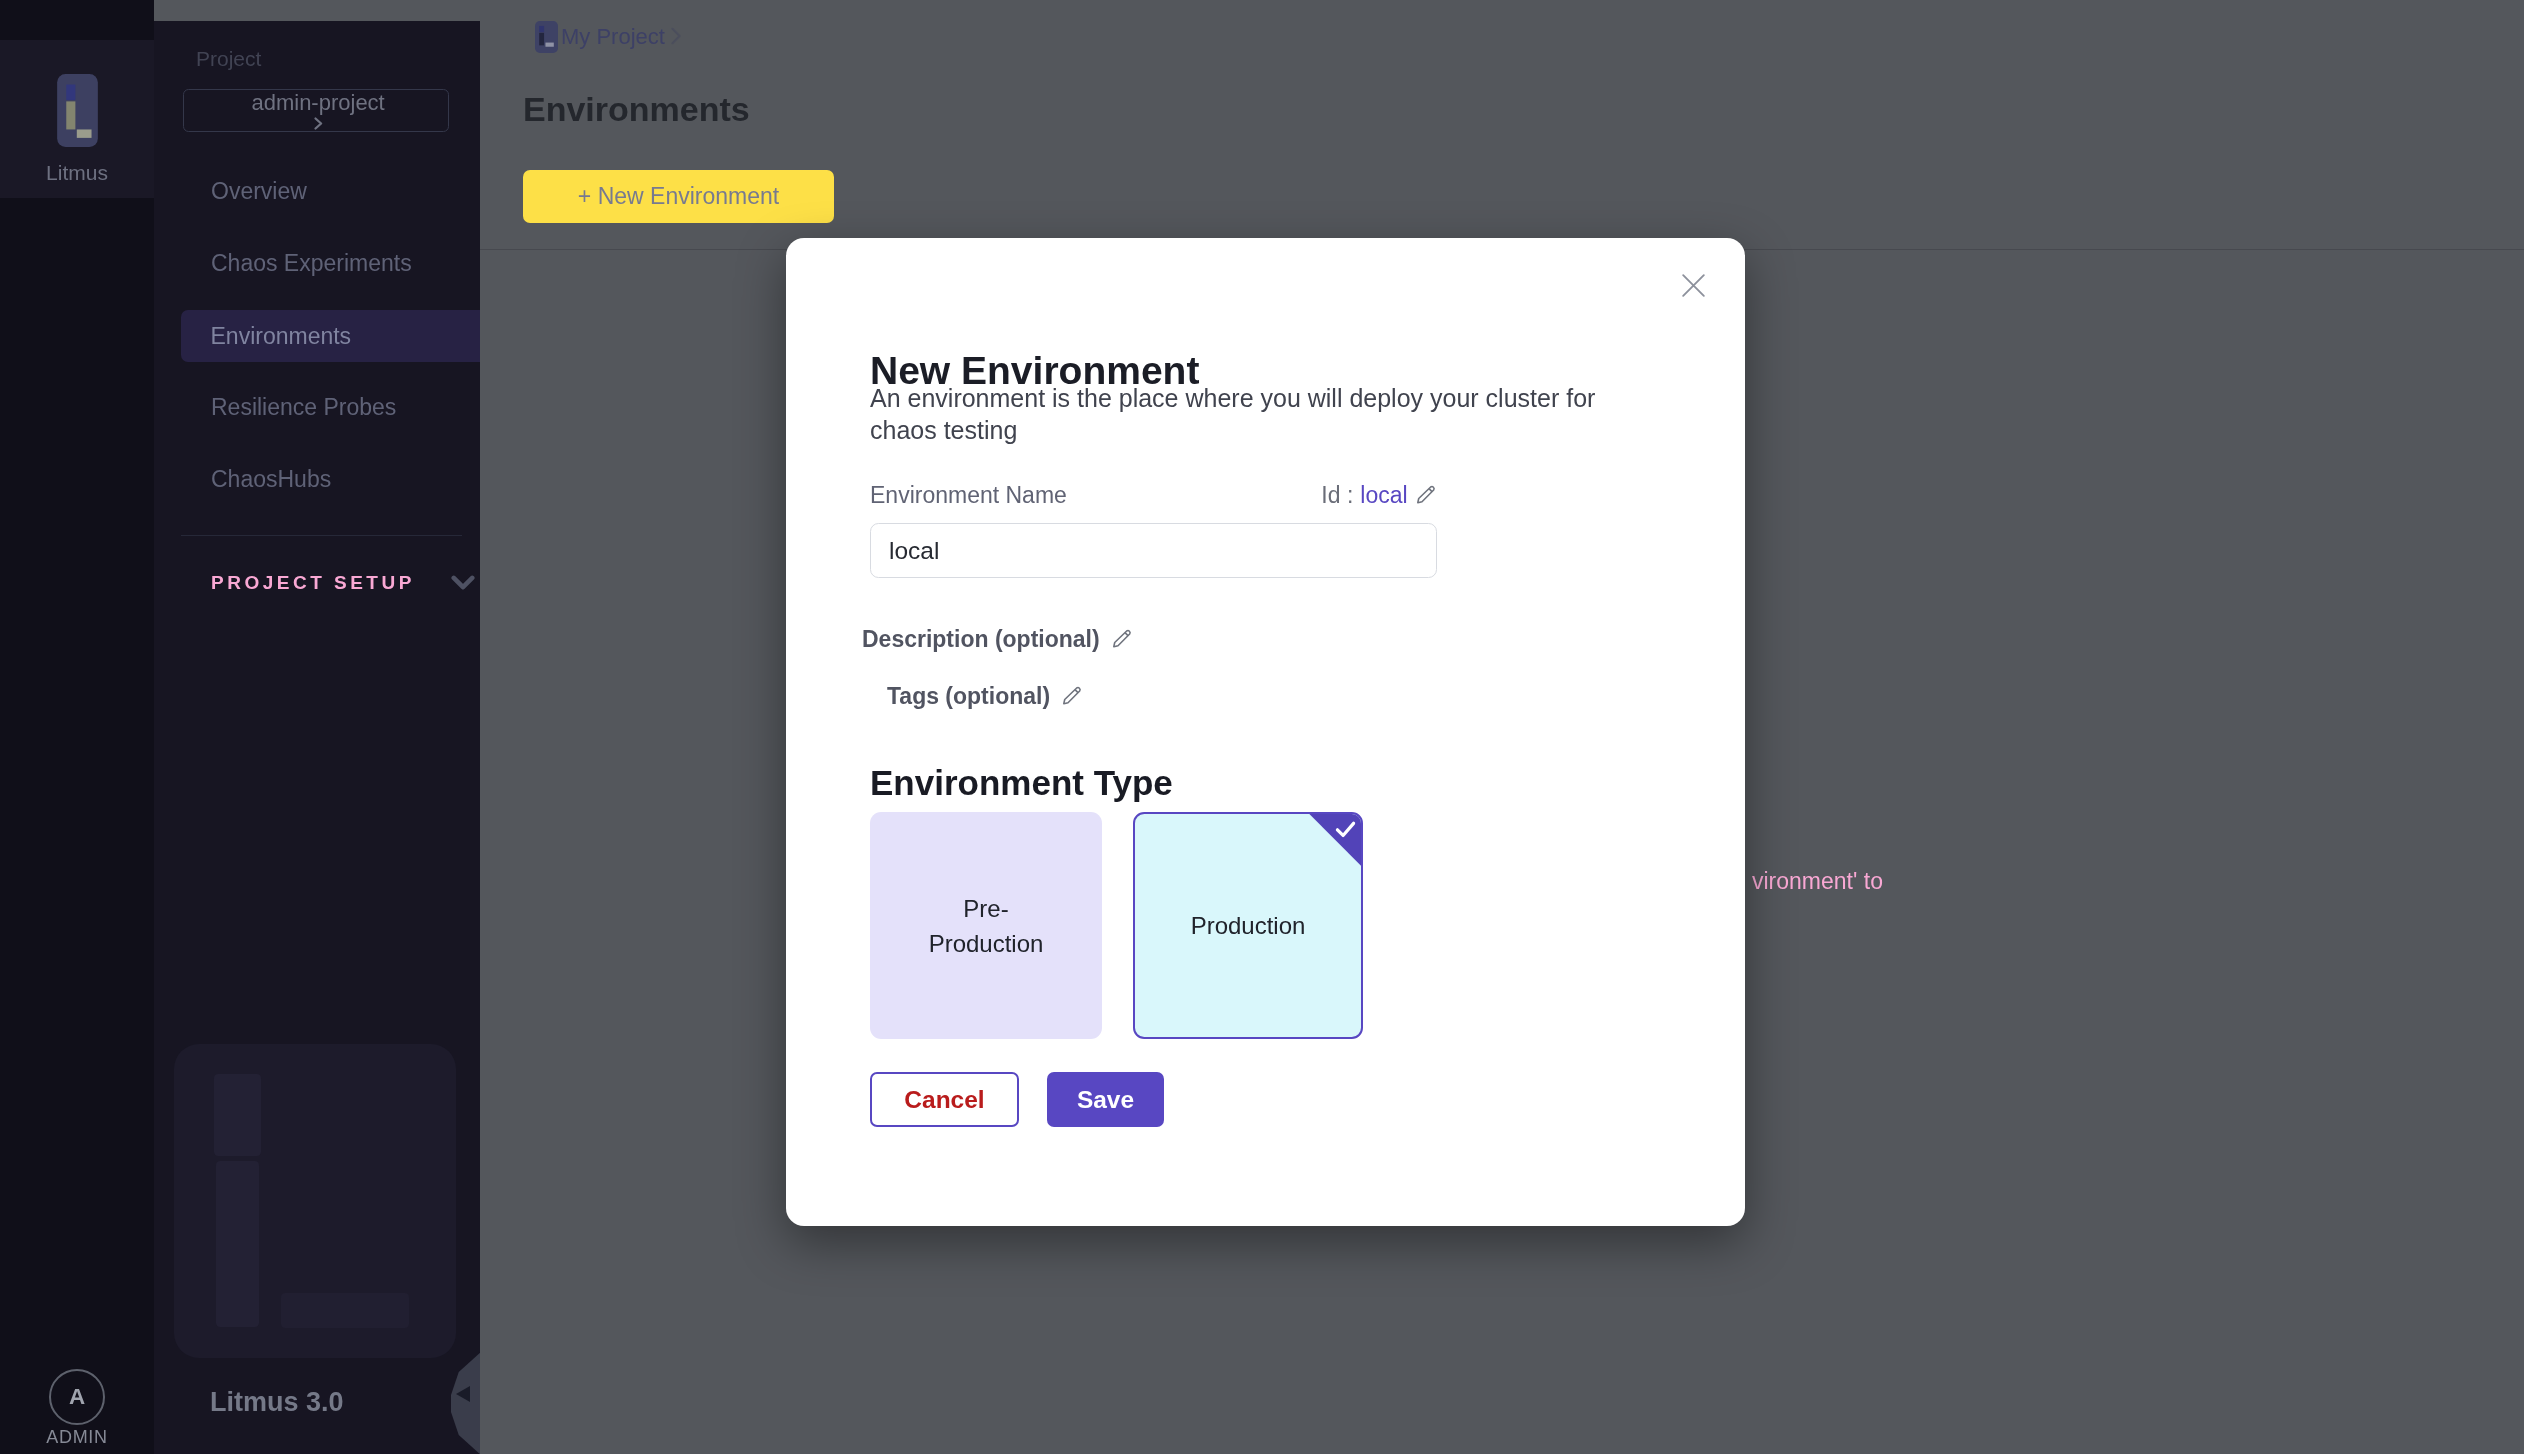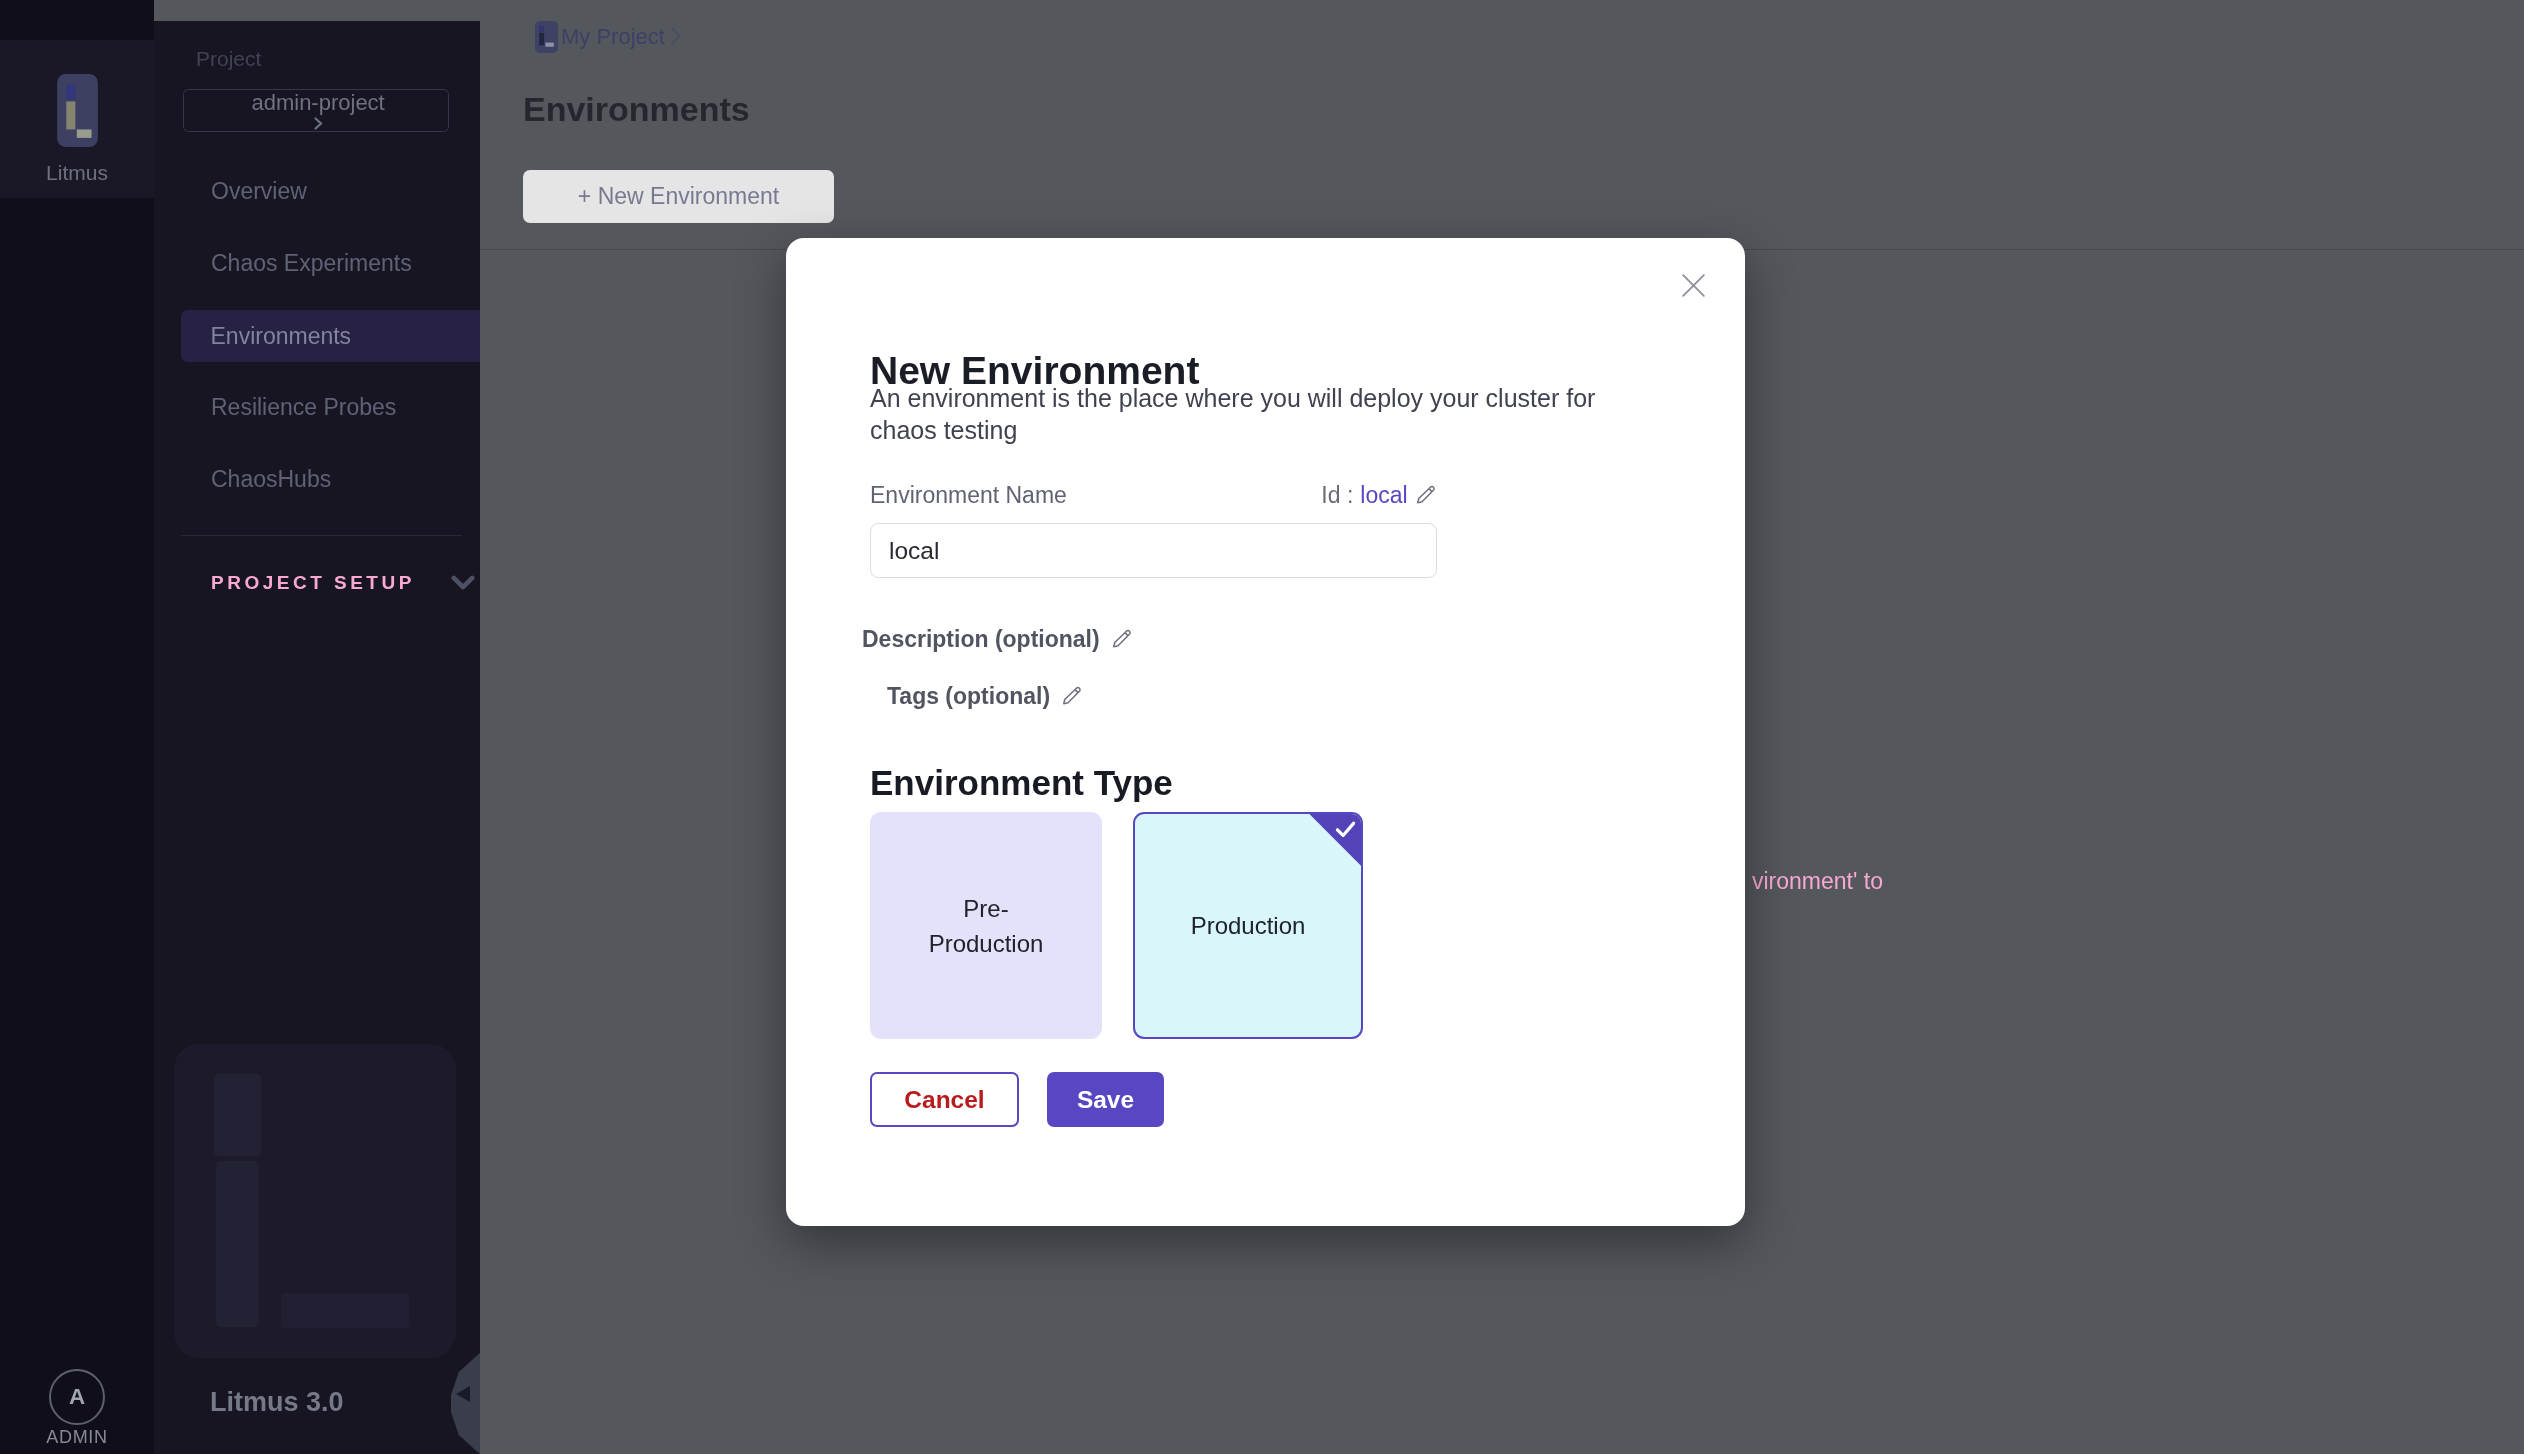--- a/index.html
+++ b/index.html
@@ -37,21 +37,21 @@
          clip-path:polygon(100% 0,25% 20%,0 42%,0 58%,25% 80%,100% 100%);cursor:pointer;}
   .notch-tri{left:456px;top:1386px;width:0;height:0;border-top:8.4px solid transparent;
          border-bottom:8.4px solid transparent;border-right:14px solid #191b28;}
 
   
   .main{left:480px;top:0;width:2044px;height:1455px;background:#54575c;}
   .crumb-icon{left:55px;top:21px;}
   .crumb-text{left:81px;top:24px;font-size:22px;font-weight:500;color:#3d4066;cursor:pointer;}
   .crumb-chev{left:189px;top:27px;}
   .page-title{left:43px;top:67px;font-size:34px;font-weight:bold;color:#24272d;}
-  .new-env-btn{left:43px;top:170px;width:311px;height:53px;background:#e5e5e5;border-radius:7px;border:none;
+  .new-env-btn{left:43px;top:170px;width:311px;height:53px;background:#fde047;border-radius:7px;border:none;
          display:flex;align-items:center;justify-content:center;font-size:23px;color:#777a90;cursor:pointer;}
   .main-divider{left:0;top:249px;width:2044px;height:1.4px;background:#47494f;}
   .fragment{left:1272px;top:868px;font-size:23px;color:#f9a8d4;}
 
   
   .modal{left:786px;top:238px;width:959px;height:988px;background:#ffffff;border-radius:18px;
          box-shadow:0 17px 49px rgba(0,0,0,0.4);}
   .close-btn{left:892px;top:32px;width:31px;height:31px;cursor:pointer;}
   .m-title{left:84px;top:79px;font-size:39px;font-weight:bold;color:#1b1d26;}
   .m-desc{left:84px;top:144px;width:856px;font-size:25px;line-height:32px;color:#40434e;}

